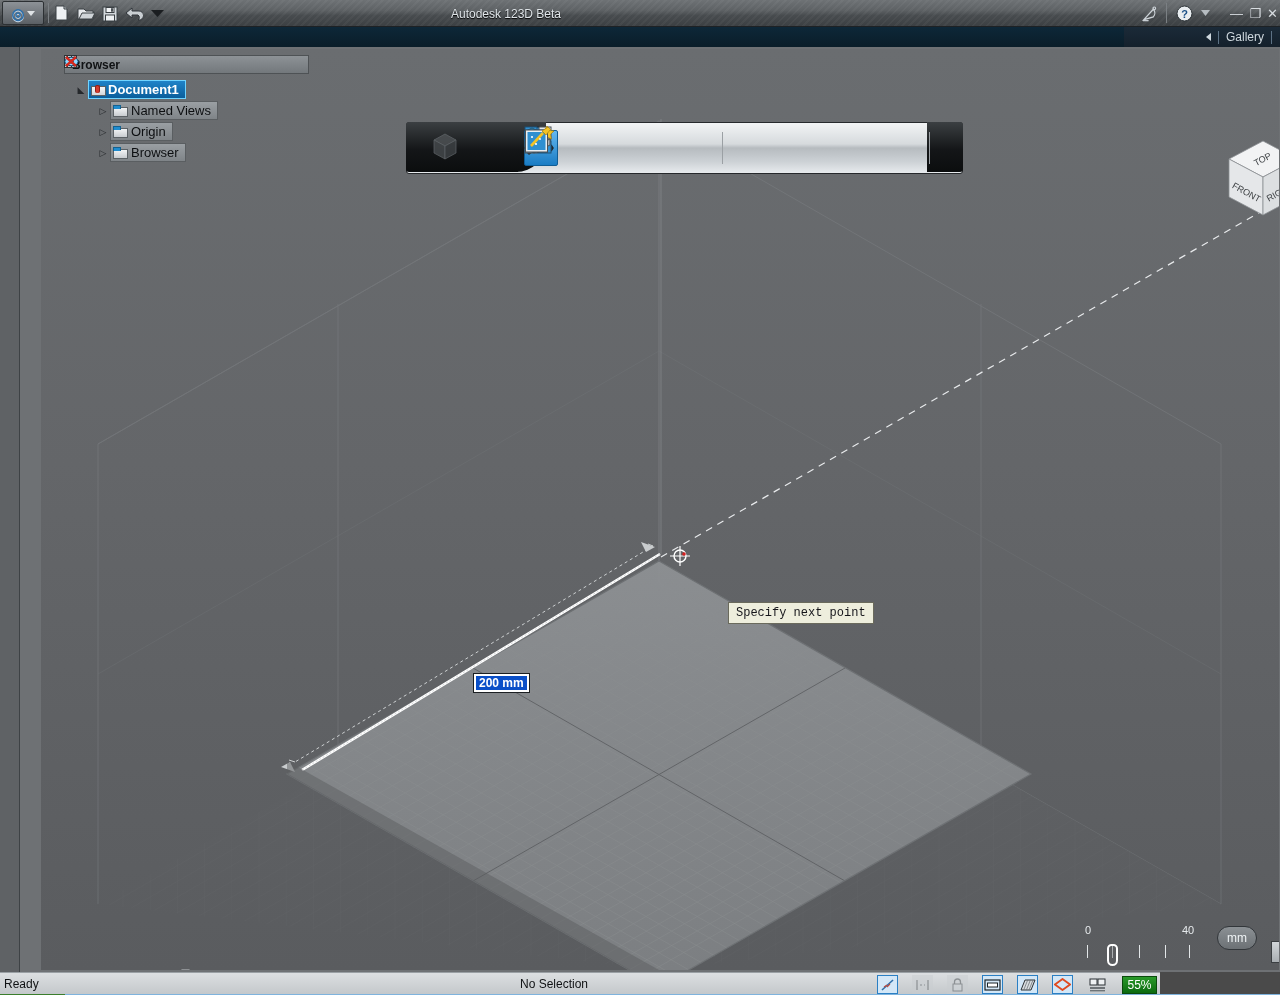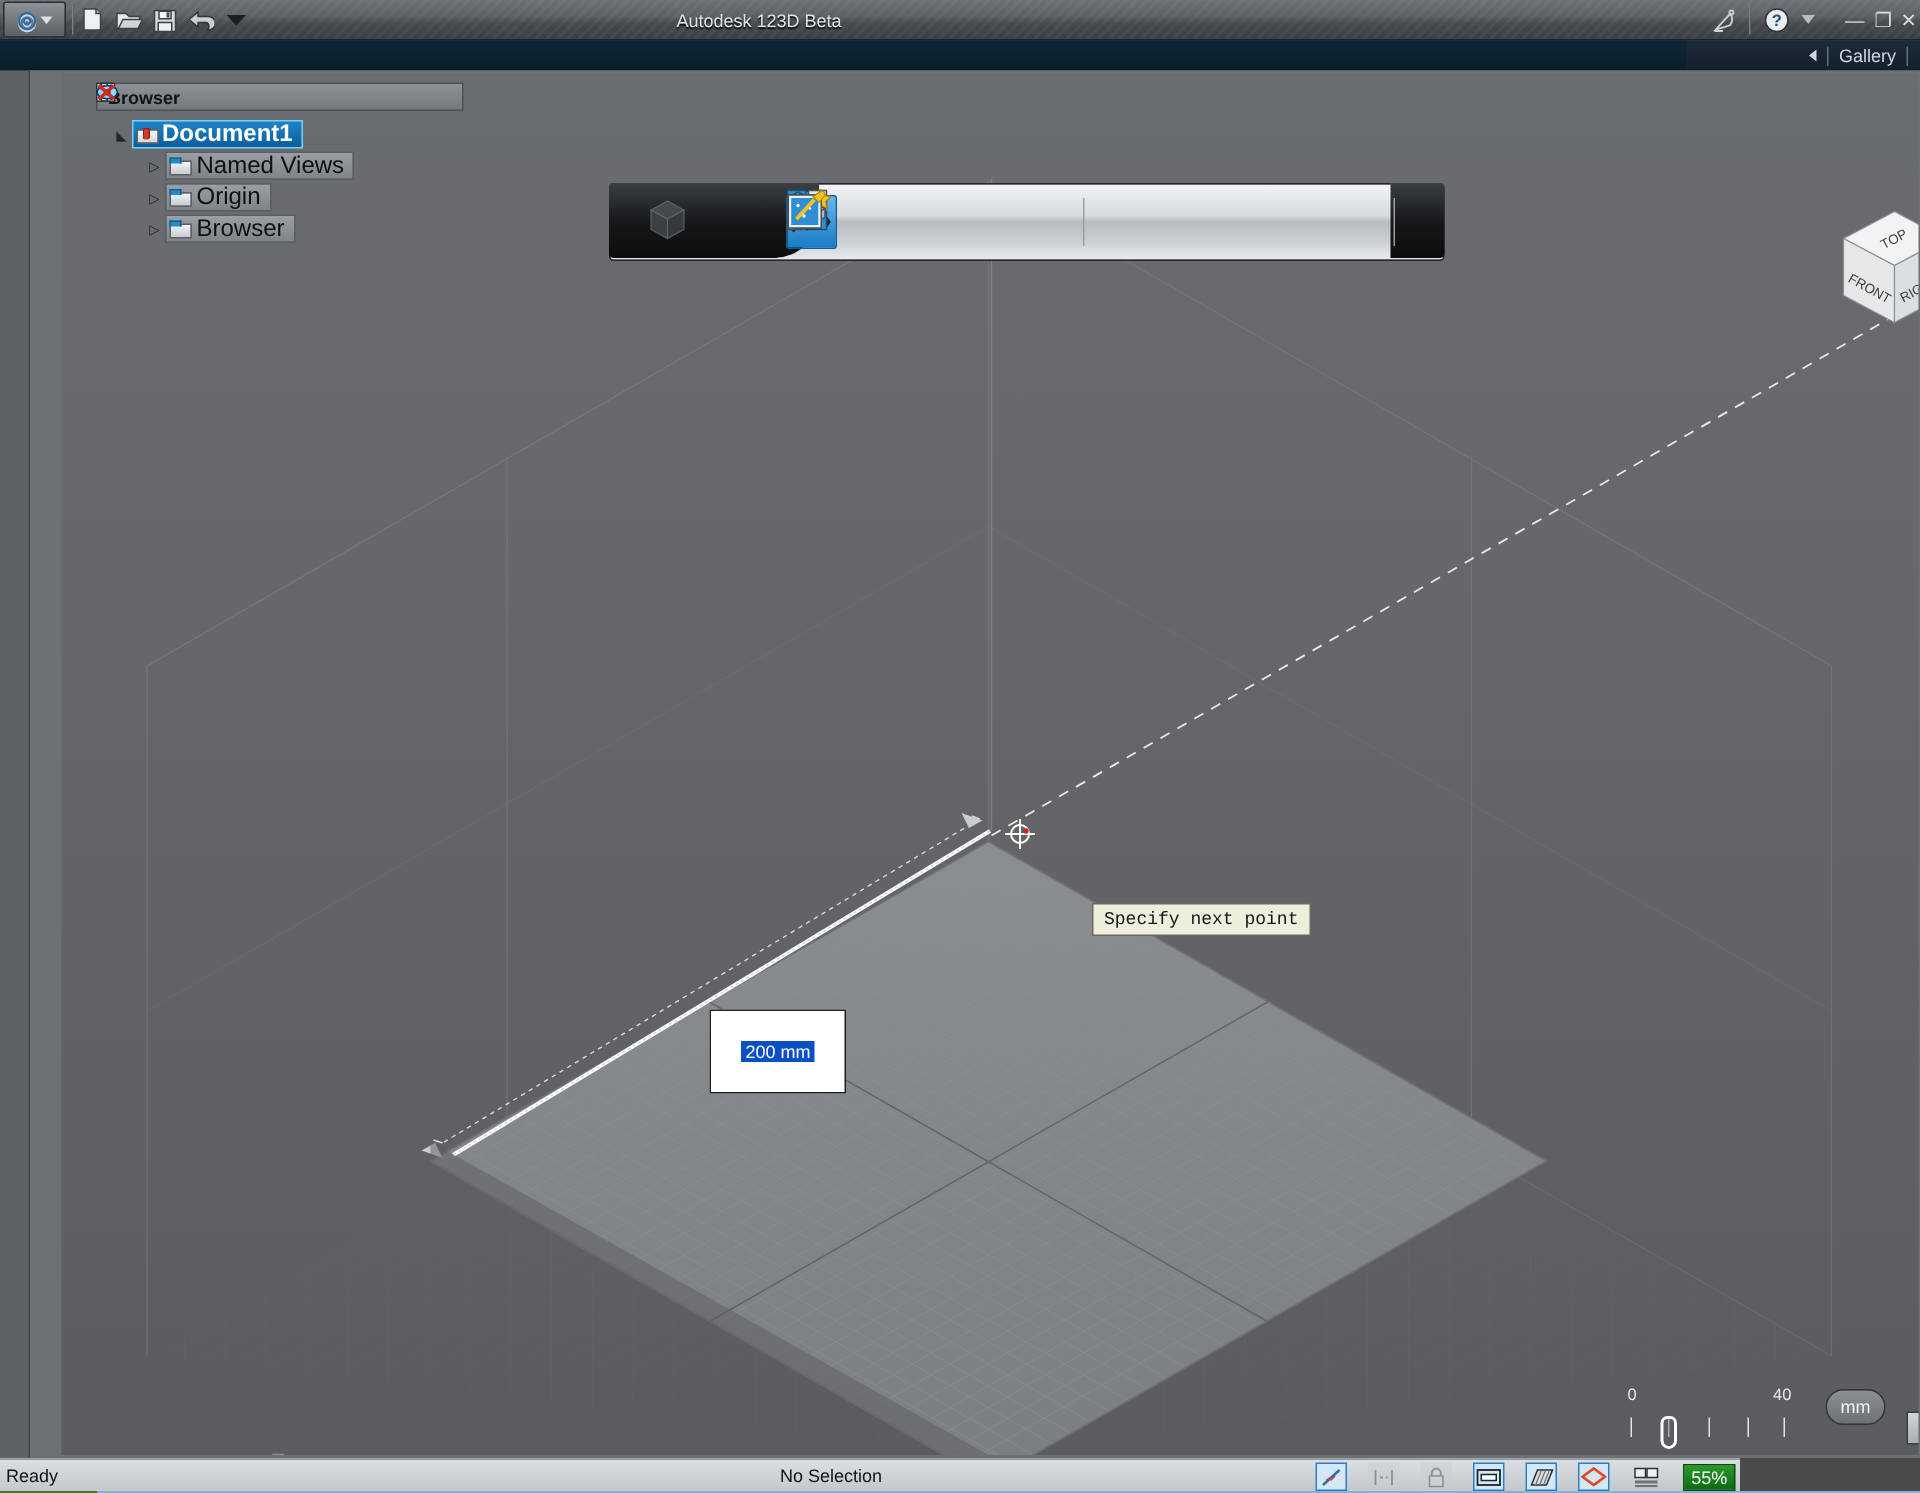--- a/index.html
+++ b/index.html
@@ -95,21 +95,21 @@
     padding-left:7px; color:#101214; font-weight:bold; font-size:12px;
   }
   #browser-head .hbtns{ margin-left:auto; display:flex; gap:4px; padding-right:4px; }
   #browser-head .hbtn{ width:16px; height:15px; display:flex; align-items:center; justify-content:center;}
   #tree{ padding-top:5px; }
   .trow{ display:flex; align-items:center; height:21px; padding-left:12px; }
   .twist{ width:14px; text-align:center; color:#25282b; font-size:9px; }
   .tnode{
     display:flex; align-items:center; gap:3px; padding:1px 6px 1px 2px;
     border:1px solid #5a5e61; background:linear-gradient(to bottom,#9a9fa3,#7f8488);
-    color:#0d0f11; font-size:16px; height:19px;
+    color:#0d0f11; font-size:13px; height:19px;
   }
   .tnode.sel{
     background:linear-gradient(to bottom,#1f83c8,#0a5e9c);
     border:1px solid #6fd3ff; color:#ffffff; font-weight:bold;
   }
   .folder{ width:15px; height:12px; position:relative; display:inline-block; }
   .folder i{ position:absolute; left:0; top:2px; width:15px; height:10px;
      background:linear-gradient(to bottom,#f2f4f5,#c8ccd0); border:1px solid #5b6165; }
   .folder b{ position:absolute; left:0; top:0px; width:8px; height:4px;
      background:#1f8ccf; border:1px solid #14618f; border-bottom:none;}
@@ -171,22 +171,22 @@
     border:1px solid #3b3f42; color:#15181a; font-size:12px;
     display:flex; align-items:center; justify-content:center;
   }
 
   
   #tooltip{
     position:absolute; left:687px; top:553px; padding:3px 7px;
     background:#eeeedd; border:1px solid #6a6a5c; color:#15151a; font-size:12px; z-index:36;font-family:Liberation Mono, monospace;
   }
   #dimbox{
-    position:absolute; left:432px; top:624px; padding:20px;
-    background:#ffffff; border:1px solid #1b1f22; z-index:36;
+    position:absolute; left:432px; top:624px; padding:2px;
+    background:#ffffff; border:1px solid #1b1f22; z-index:36;font-weight:bold;
   }
   #dimbox span{ display:block; background:#0a4fc8; color:#fff; font-size:12px; padding:0px 3px; }
 
   
   #statusbar{
     position:absolute; left:0; top:972px; width:1160px; height:23px;
     background:linear-gradient(to bottom,#dcdfe1,#c3c7ca);
     border-top:1px solid #9aa0a4;
     display:flex; align-items:center;
   }

